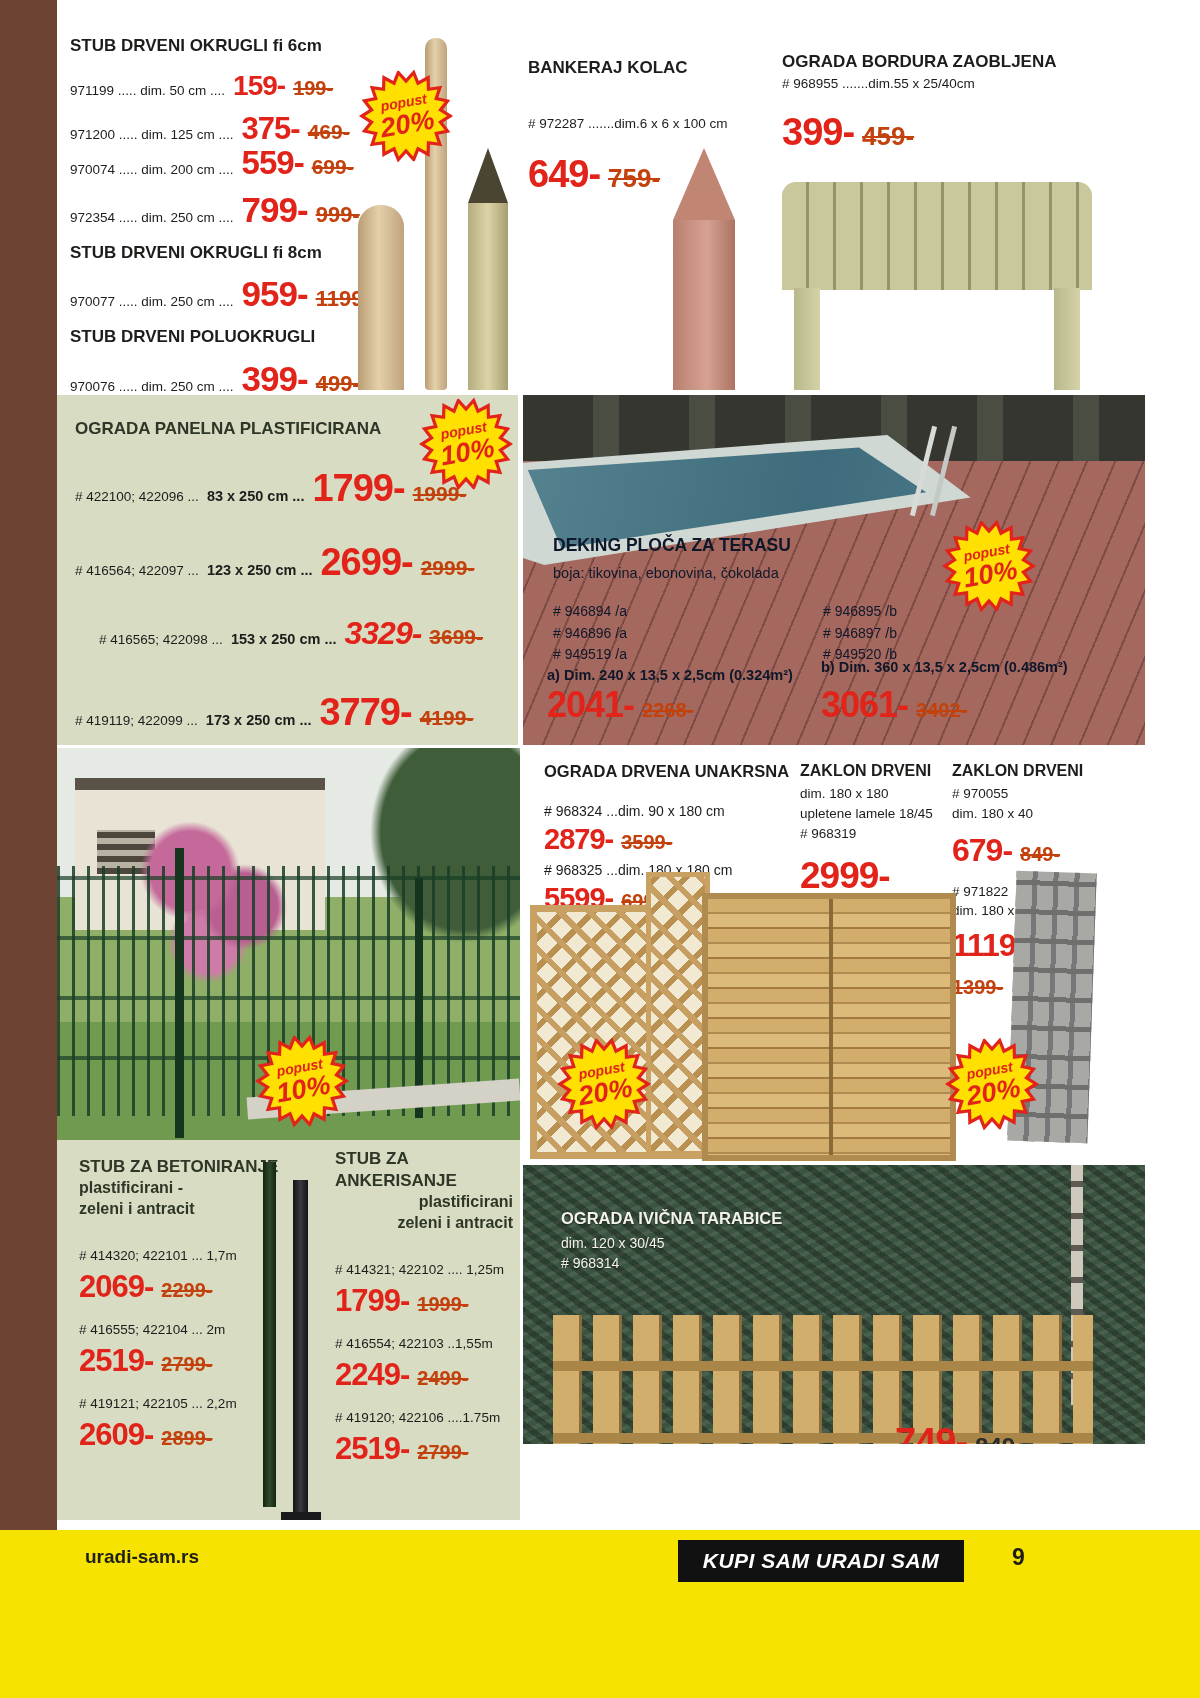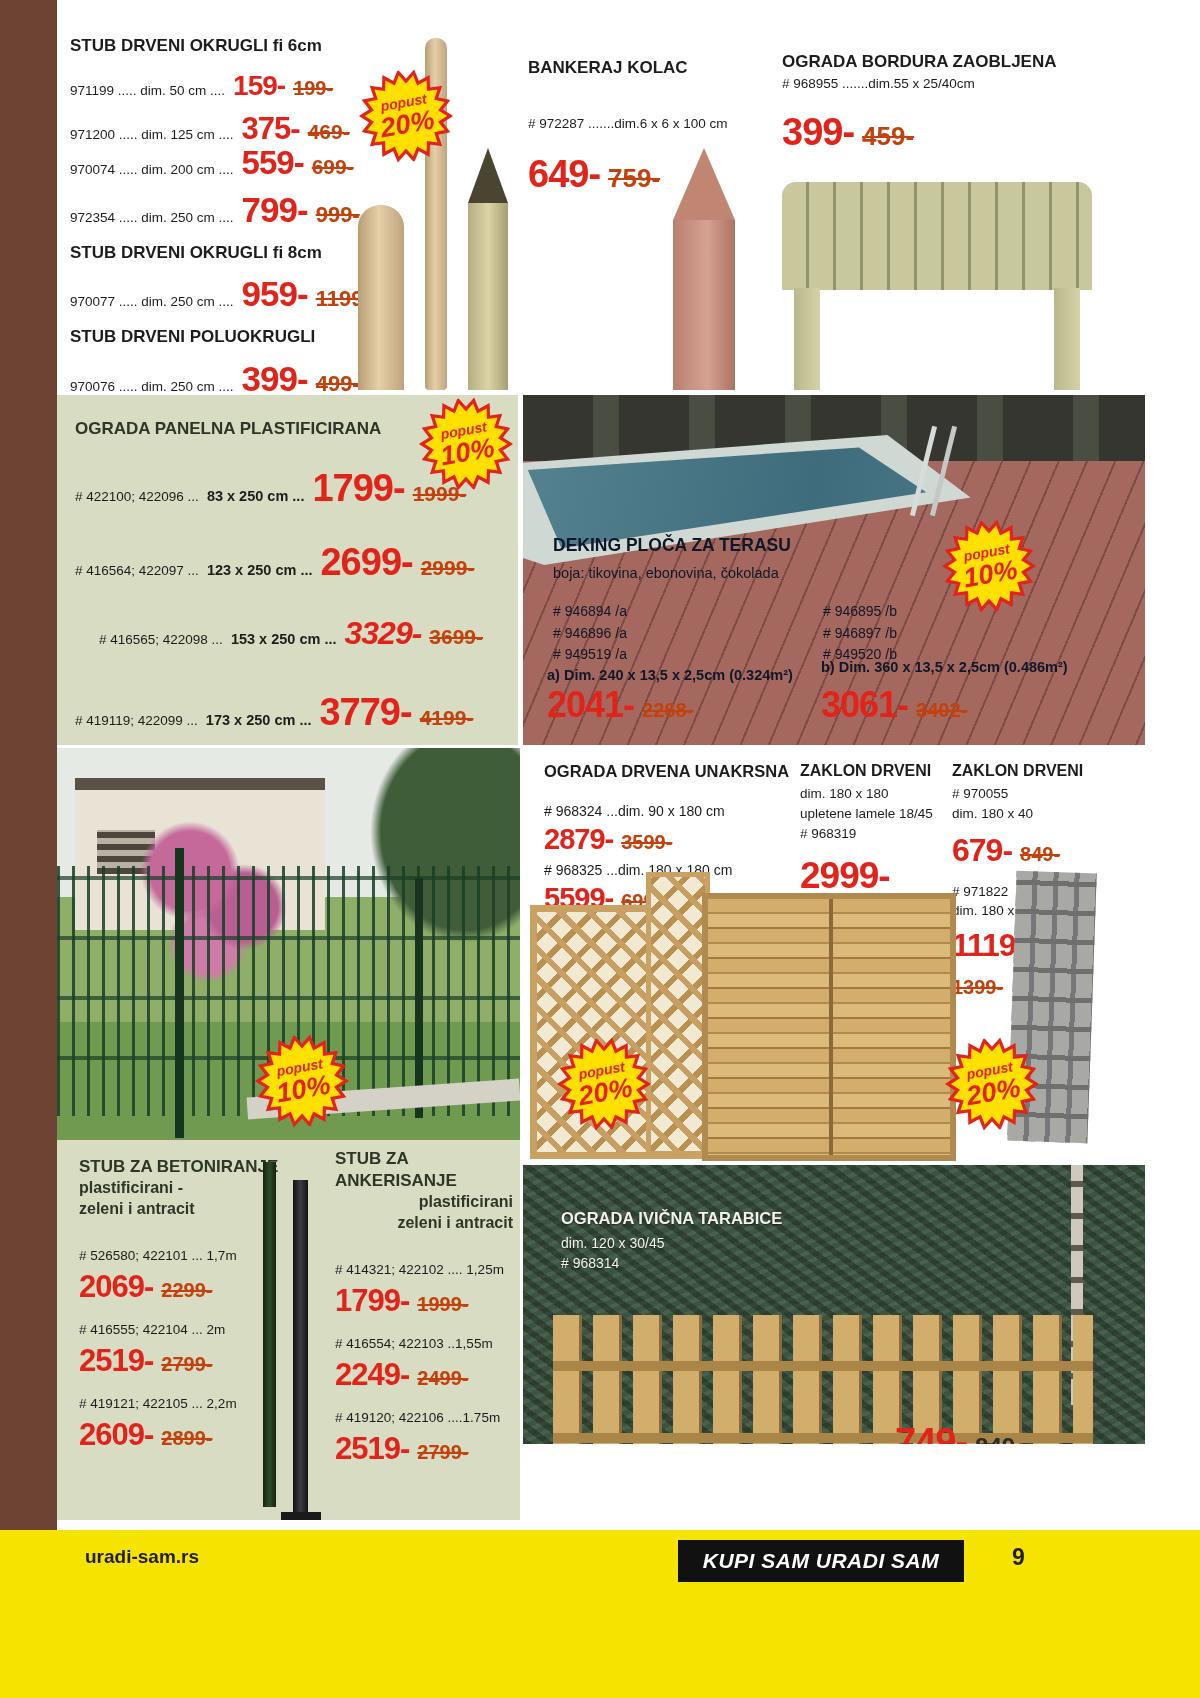--- a/index.html
+++ b/index.html
@@ -291,21 +291,21 @@
         <span class="popust-word">popust</span>
         <span class="pct">20%</span>
       </div>
   </div>
 
   <div class="abs panel" style="left:57px;top:1140px;width:463px;height:380px;">
     <div class="abs" style="left:22px;top:16px;width:200px;">
       <h2 class="h h-green" style="font-size:17px;line-height:1.3;margin:0;">STUB ZA BETONIRANJE</h2>
       <div class="h h-green" style="font-size:16px;line-height:1.3;">plastificirani -</div>
       <div class="h h-green" style="font-size:16px;line-height:1.3;margin-bottom:28px;">zeleni i antracit</div>
-      <div class="code" style="margin-bottom:8px;"># 526580; 422101 ... 1,7m</div>
+      <div class="code" style="margin-bottom:8px;"># 414320; 422101 ... 1,7m</div>
       <div class="row" style="margin-bottom:20px;">
         <span class="price" style="font-size:31px;">2069-</span>
         <span class="old" style="font-size:20px;">2299-</span>
       </div>
       <div class="code" style="margin-bottom:8px;"># 416555; 422104 ... 2m</div>
       <div class="row" style="margin-bottom:20px;">
         <span class="price" style="font-size:31px;">2519-</span>
         <span class="old" style="font-size:20px;">2799-</span>
       </div>
       <div class="code" style="margin-bottom:8px;"># 419121; 422105 ... 2,2m</div>

